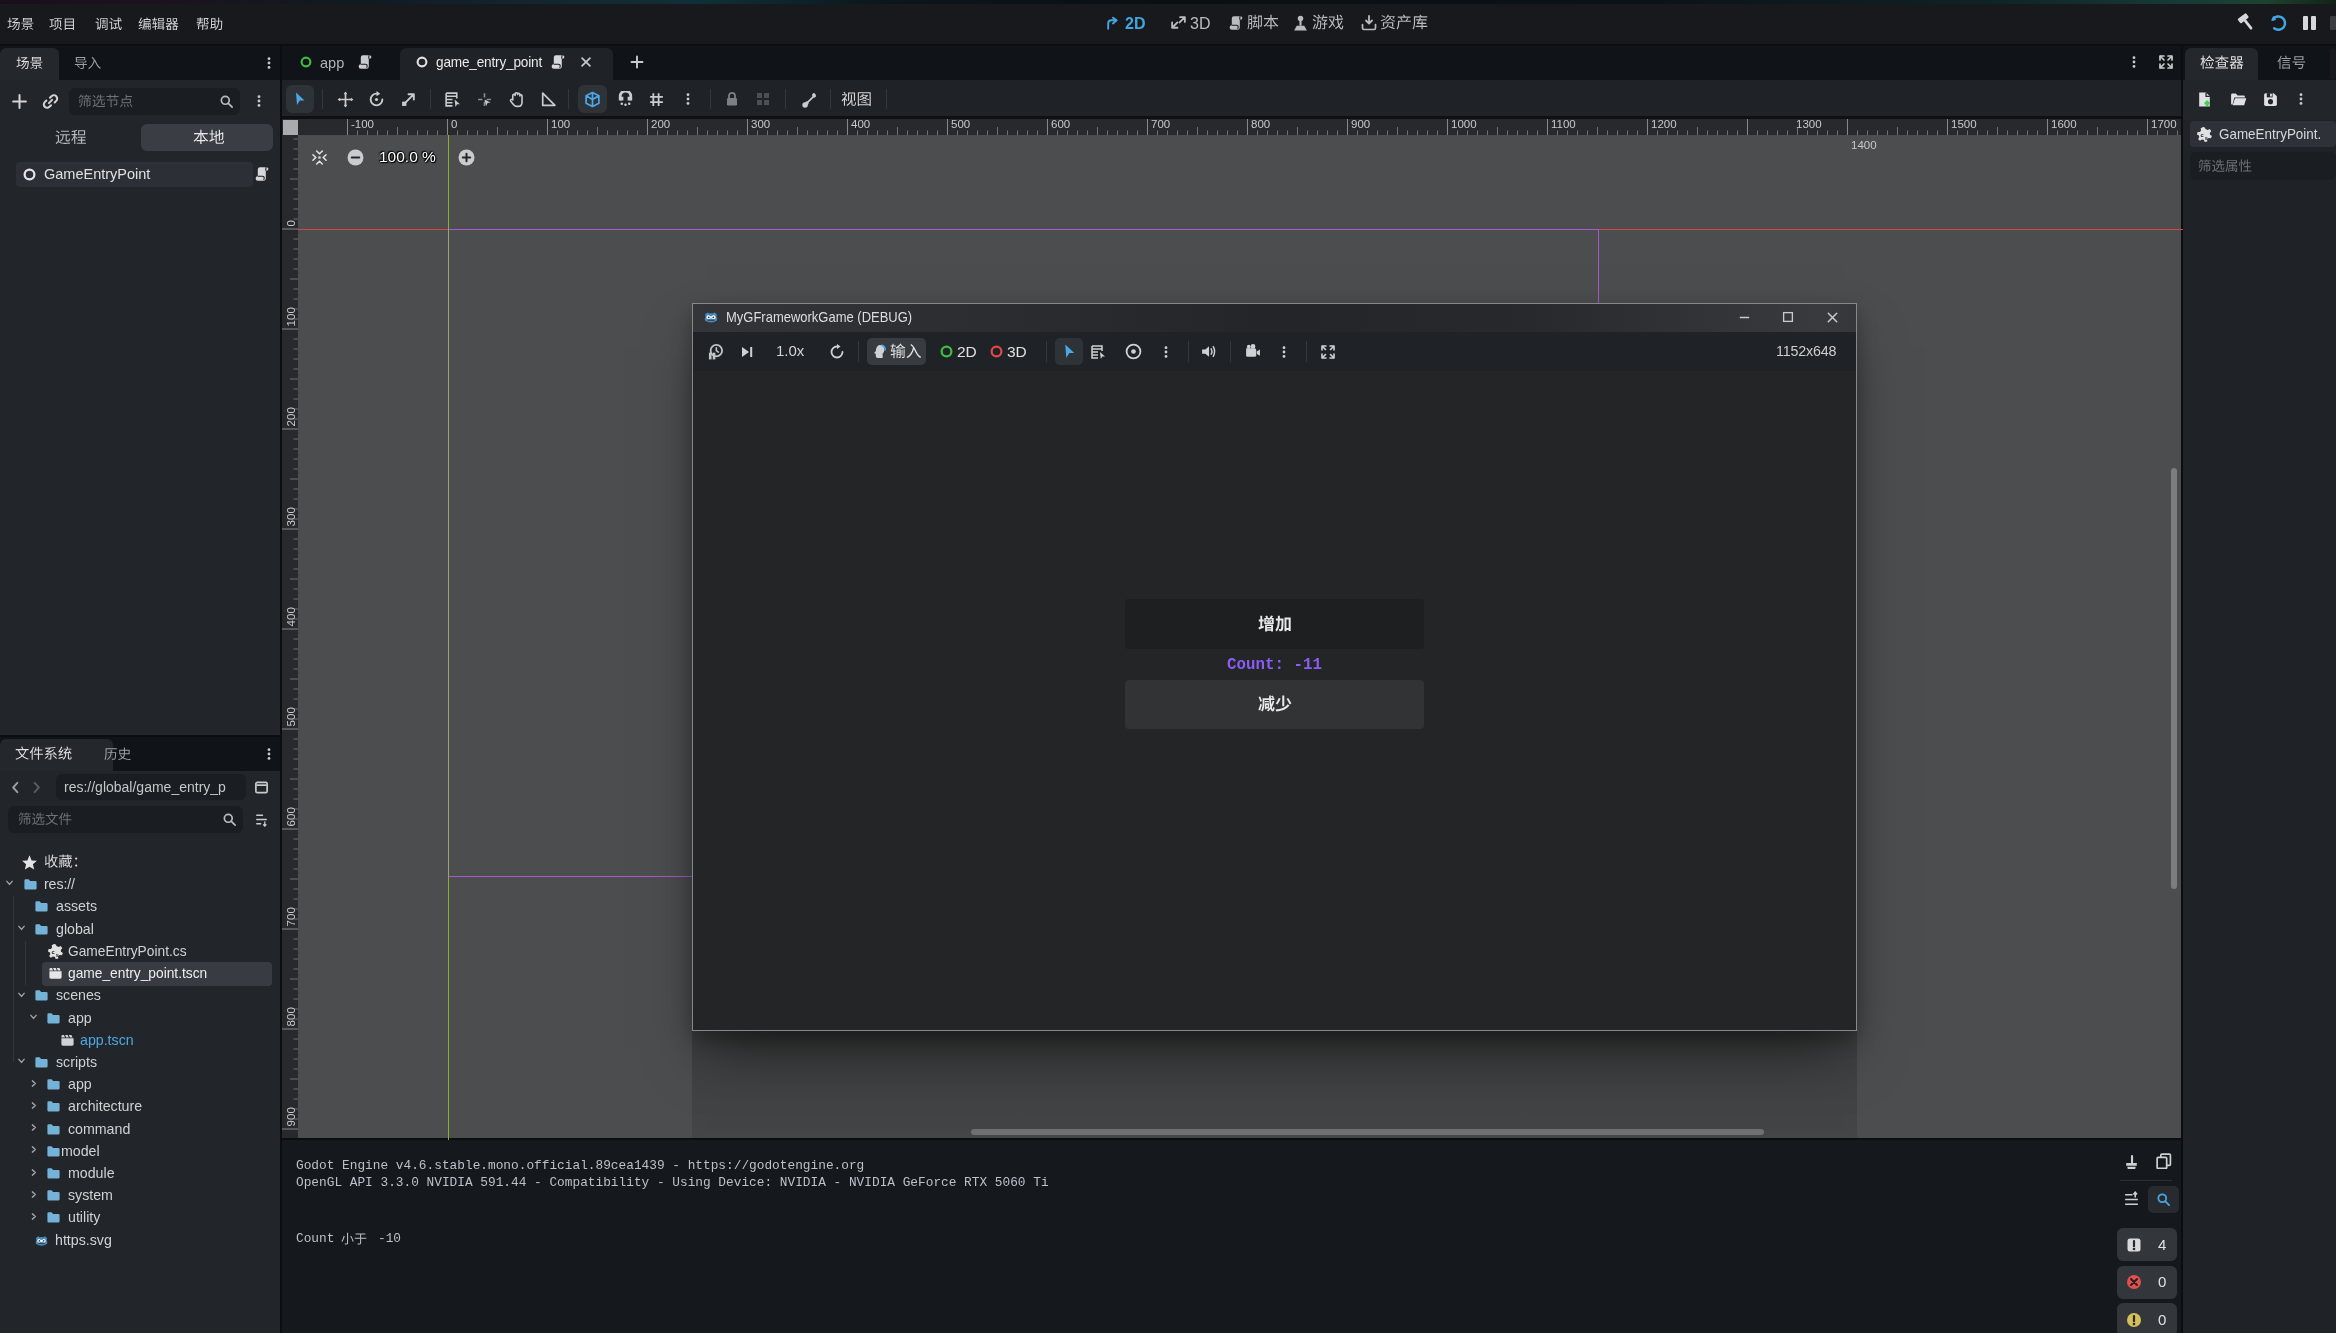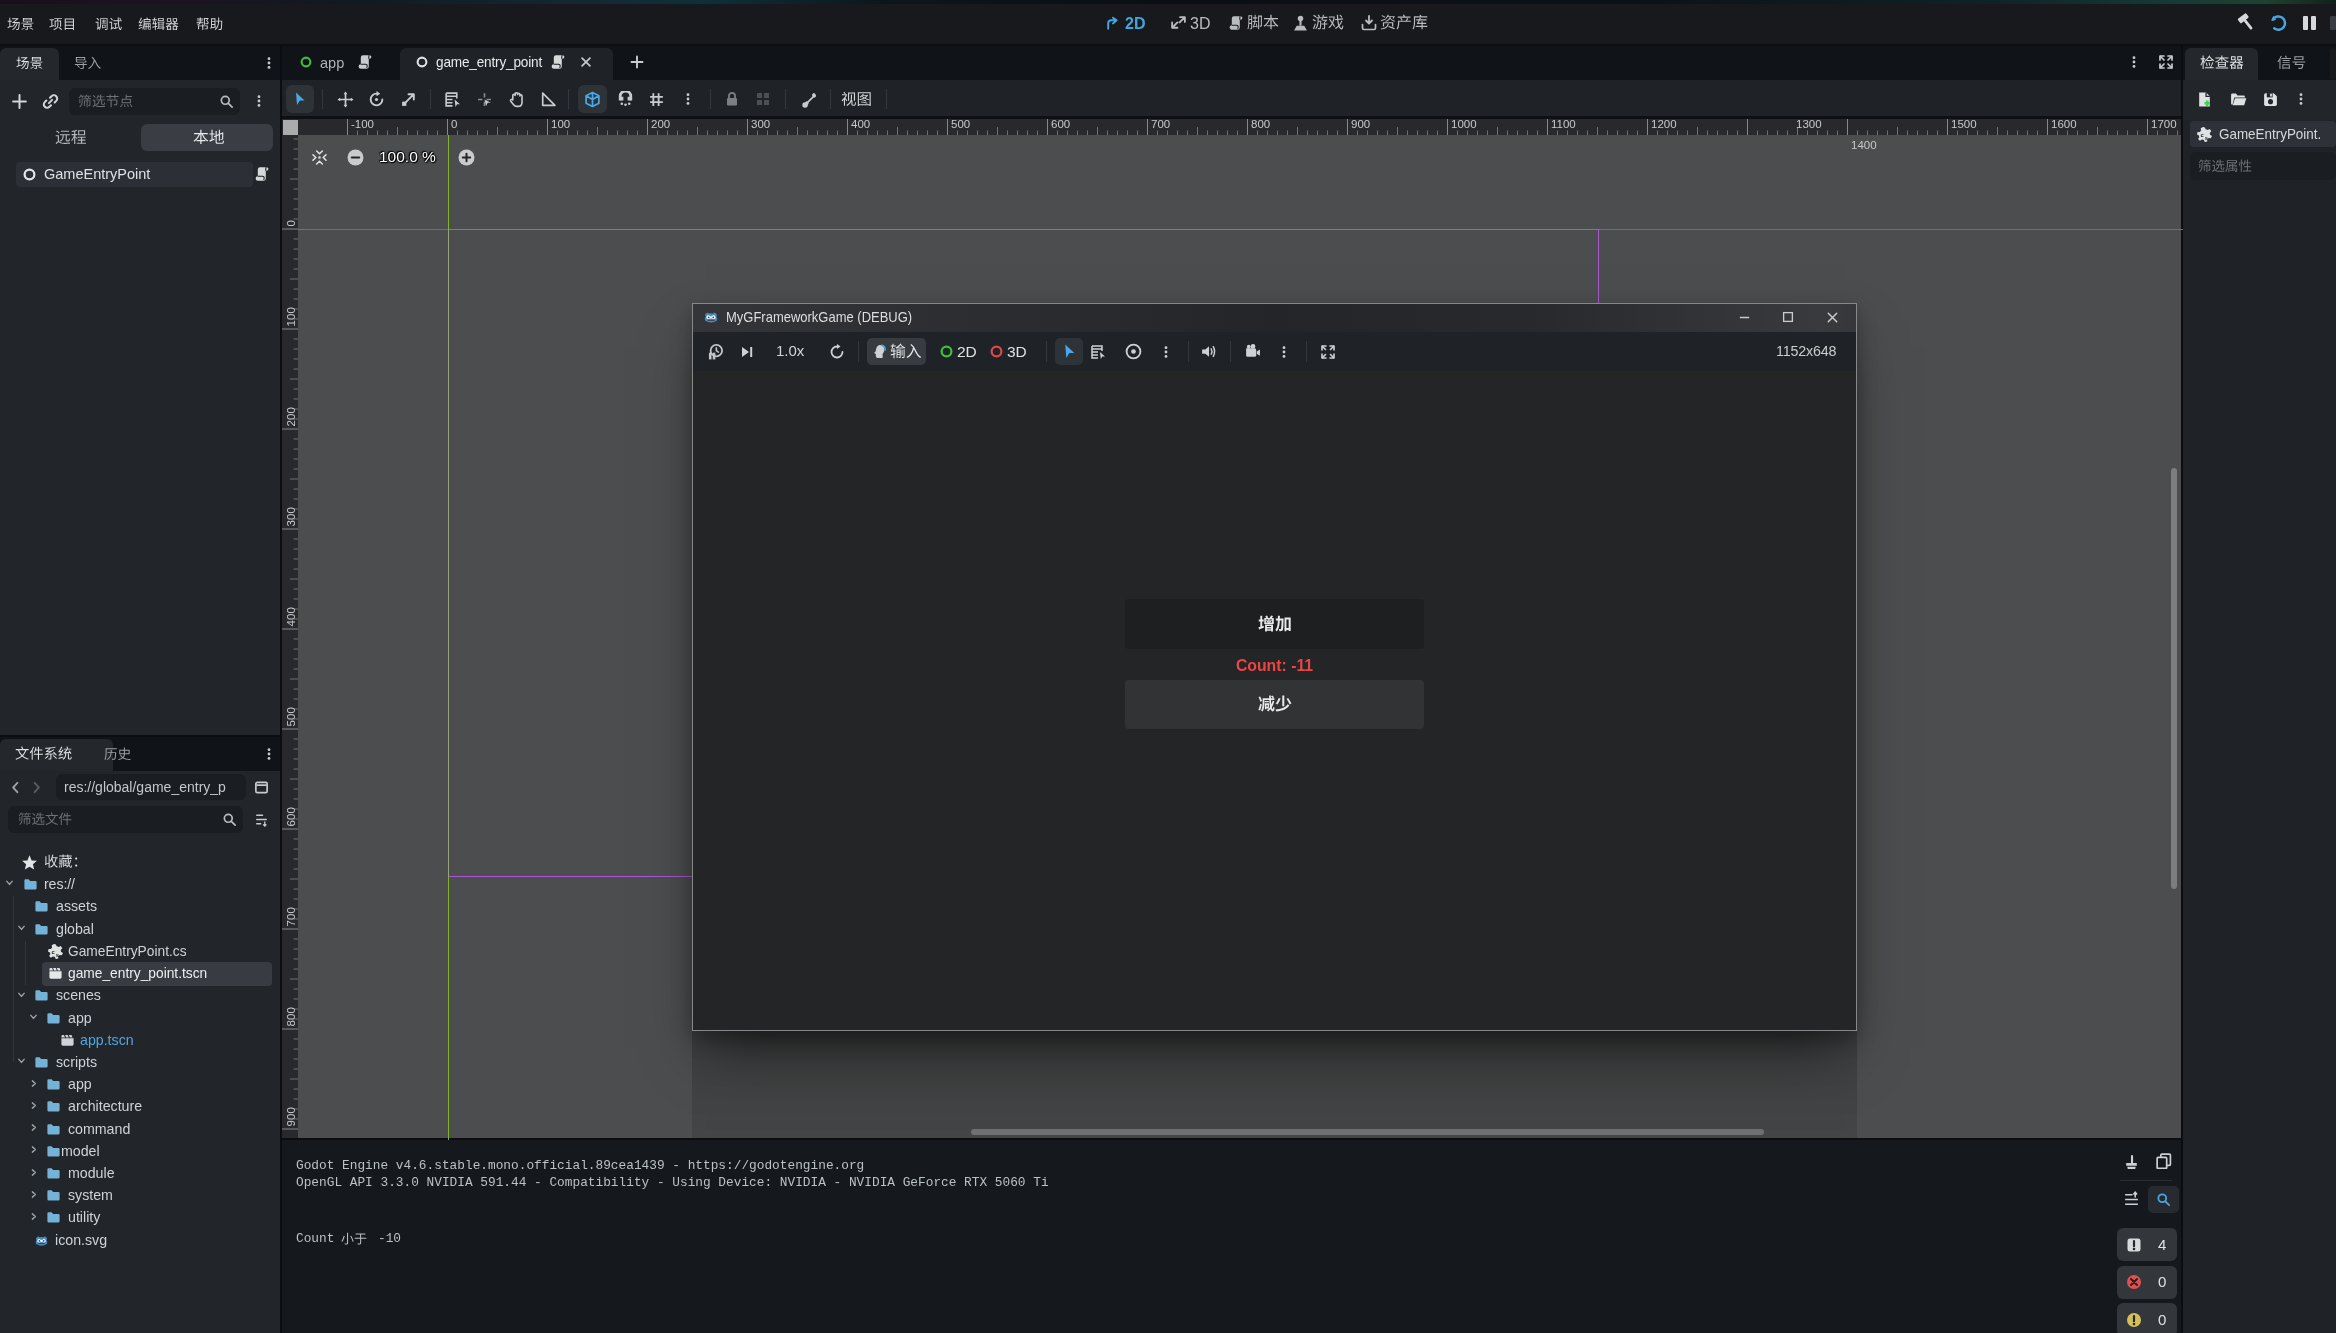--- a/index.html
+++ b/index.html
@@ -369,21 +369,21 @@
     <div class="t" style="left:68.0px;top:1209.2px;font-size:14.2px;color:#cfd3d6;font-weight:400;font-family:'Liberation Sans',sans-serif;">utility</div>
     <svg class="a" style="left:33.5px;top:1232.5px;" width="15" height="15" viewBox="0 0 16 16">
       <path d="M2 5.5 L4.5 3.5 L6 4.5 Q8 3.9 10 4.5 L11.5 3.5 L14 5.5 L13.3 8 L14.2 9 L14 11.5 Q11 13.6 8 13.6 Q5 13.6 2 11.5 L1.8 9 L2.7 8 Z" fill="#478cbf"></path>
       <circle cx="5.4" cy="8.2" r="1.9" fill="#fff"></circle>
       <circle cx="10.6" cy="8.2" r="1.9" fill="#fff"></circle>
       <circle cx="5.7" cy="8.3" r="0.9" fill="#414042"></circle>
       <circle cx="10.3" cy="8.3" r="0.9" fill="#414042"></circle>
       <rect x="7.3" y="7.1" width="1.4" height="2.6" rx="0.5" fill="#fff"></rect>
       <path d="M4.6 11.3 H11.4" stroke="#414042" stroke-width="1.1"></path>
     </svg>
-    <div class="t" style="left:55.0px;top:1231.7px;font-size:14.2px;color:#cfd3d6;font-weight:400;font-family:'Liberation Sans',sans-serif;">icon.svg</div>
+    <div class="t" style="left:55.0px;top:1231.7px;font-size:14.2px;color:#cfd3d6;font-weight:400;font-family:'Liberation Sans',sans-serif;">https.svg</div>
     <svg class="a" style="left:299.0px;top:55.0px;" width="14" height="14" viewBox="0 0 16 16">
       <circle cx="8" cy="8" r="5" stroke="#3fbf3f" stroke-width="2.4" fill="none"></circle>
     </svg>
     <div class="t" style="left:320.0px;top:53.5px;font-size:14.5px;color:#b0b4b8;font-weight:400;font-family:'Liberation Sans',sans-serif;">app</div>
     <svg class="a" style="left:357.0px;top:54.0px;" width="16" height="16" viewBox="0 0 16 16">
       <path d="M6 1.2 H12.5 Q14.4 1.2 14.4 3 Q14.4 4.8 12.5 4.8 H11.8 V12.4 Q11.8 14.8 9.4 14.8 H4 Q1.6 14.8 1.6 12.4 Q1.6 10.2 3.8 10.2 V3.4 Q3.8 1.2 6 1.2 Z" fill="#c9ccce"></path>
       <path d="M11.8 4.8 V3 Q11.8 1.2 12.5 1.2 M3.8 10.2 H8.6 Q10.2 10.2 10.2 12 Q10.2 13.6 9.4 13.6" stroke="#17191d" stroke-width="1.1" fill="none"></path>
     </svg>
     <div class="a" style="left:400.0px;top:48.0px;width:213.0px;height:32.0px;background:#1f2226;border-radius:6px;border-bottom-left-radius:0;border-bottom-right-radius:0"></div>
     <svg class="a" style="left:415.0px;top:55.0px;" width="14" height="14" viewBox="0 0 16 16">
@@ -926,21 +926,21 @@
         <path d="M2 6 V2 H6 M10 2 H14 V6 M14 10 V14 H10 M6 14 H2 V10"></path>
         <path d="M2.5 2.5 L5.5 5.5 M13.5 2.5 L10.5 5.5 M13.5 13.5 L10.5 10.5 M2.5 13.5 L5.5 10.5"></path>
       </g>
     </svg>
     <div class="t" style="left:1776.0px;top:342.6px;font-size:14.3px;color:#cbcdce;font-weight:400;font-family:'Liberation Sans',sans-serif;letter-spacing:-0.2px;">1152x648</div>
     <div class="a" style="left:1125.0px;top:599.0px;width:299.0px;height:50.0px;background:#1d1f21;border-radius:4px;"></div>
     <svg class="k " style="left:1257.5px;top:614.8px;width:34.0px;height:17.0px;fill:#e8e9ea" viewBox="0 0 2000 1000">
       <use href="#gb39"></use>
       <use href="#gb40" x="1000"></use>
     </svg>
-    <div class="t" style="left:1274.5px;transform:translateX(-50%);top:655.7px;font-size:15.8px;color:#ef4444;font-weight:700;font-family:Liberation Sans, sans-serif;">Count: -11</div>
+    <div class="t" style="left:1274.5px;transform:translateX(-50%);top:655.7px;font-size:15.8px;color:#8b5cf6;font-weight:700;font-family:Liberation Mono, monospace;">Count: -11</div>
     <div class="a" style="left:1125.0px;top:680.0px;width:299.0px;height:49.0px;background:#313335;border-radius:4px;"></div>
     <svg class="k " style="left:1257.5px;top:694.8px;width:34.0px;height:17.0px;fill:#e8e9ea" viewBox="0 0 2000 1000">
       <use href="#gb41"></use>
       <use href="#gb42" x="1000"></use>
     </svg>
     <div class="t" style="left:296.0px;top:1158.1px;font-size:12.8px;color:#bac1c7;font-weight:400;font-family:'Liberation Mono',monospace;">Godot Engine v4.6.stable.mono.official.89cea1439 - https://godotengine.org</div>
     <div class="t" style="left:296.0px;top:1175.1px;font-size:12.8px;color:#bac1c7;font-weight:400;font-family:'Liberation Mono',monospace;">OpenGL API 3.3.0 NVIDIA 591.44 - Compatibility - Using Device: NVIDIA - NVIDIA GeForce RTX 5060 Ti</div>
     <div class="t" style="left:296.0px;top:1231.1px;font-size:12.8px;color:#bac1c7;font-weight:400;font-family:'Liberation Mono',monospace;">Count</div>
     <svg class="k " style="left:341.0px;top:1232.0px;width:26.0px;height:13.0px;fill:#bac1c7" viewBox="0 0 2000 1000">
       <use href="#gr43"></use>

